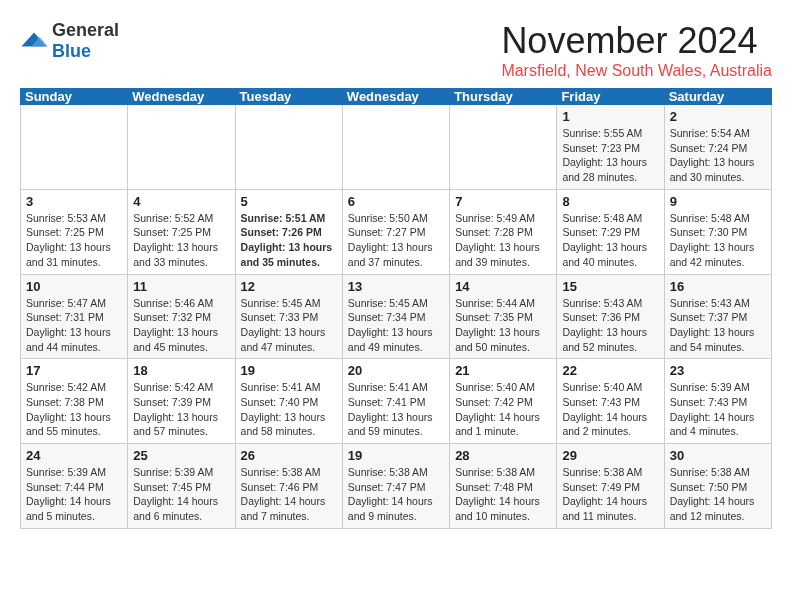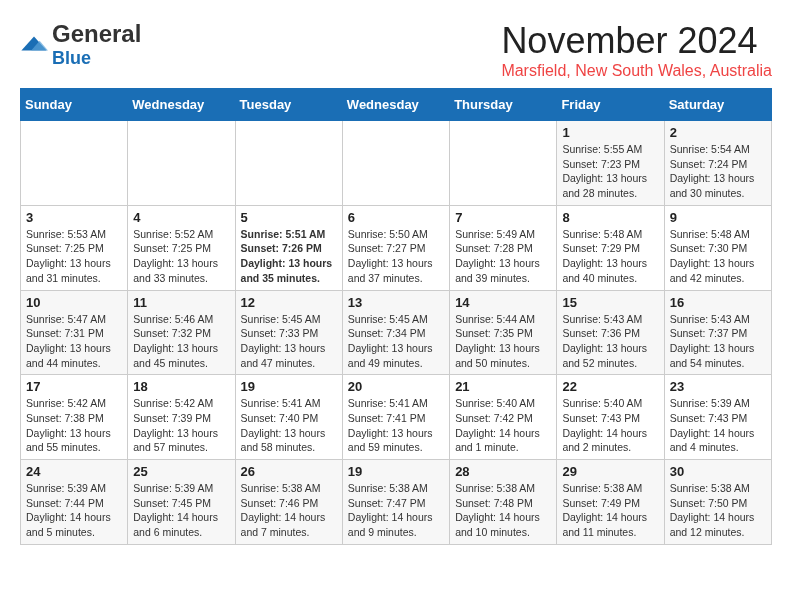--- a/index.html
+++ b/index.html
@@ -40,21 +40,21 @@
     table {
       width: 100%;
       border-collapse: collapse;
       table-layout: fixed;
     }
     thead tr th {
       background-color: #1a6eb5;
       color: #fff;
       font-size: 13px;
       font-weight: bold;
-      padding: 8px 4px;
+      padding: 0 4px;
       text-align: left;
       border: 1px solid #1a6eb5;
     }
     tbody tr td {
       border: 1px solid #ccc;
       vertical-align: top;
       padding: 4px 5px;
       font-size: 11px;
       color: #333;
       height: 80px;
@@ -82,21 +82,21 @@
 </head>
 <body>
 
 <div class="header">
   <div class="logo">
     <svg class="logo-icon" viewBox="0 0 40 28" xmlns="http://www.w3.org/2000/svg">
       <polygon points="20,2 38,22 2,22" fill="#1a6eb5"></polygon>
       <polygon points="28,8 40,22 16,22" fill="#5ba3d9" opacity="0.7"></polygon>
     </svg>
     <div>
-      <span style="font-size:24px;font-weight:bold;color:#333;">General</span><br>
+      <span style="font-size:18px;font-weight:bold;color:#333;">General</span><br>
       <span style="font-size:18px;font-weight:bold;color:#1a6eb5;">Blue</span>
     </div>
   </div>
   <div class="title-block">
     <div class="month-title">November 2024</div>
     <div class="location-title">Marsfield, New South Wales, Australia</div>
   </div>
 </div>
 
 <table>

